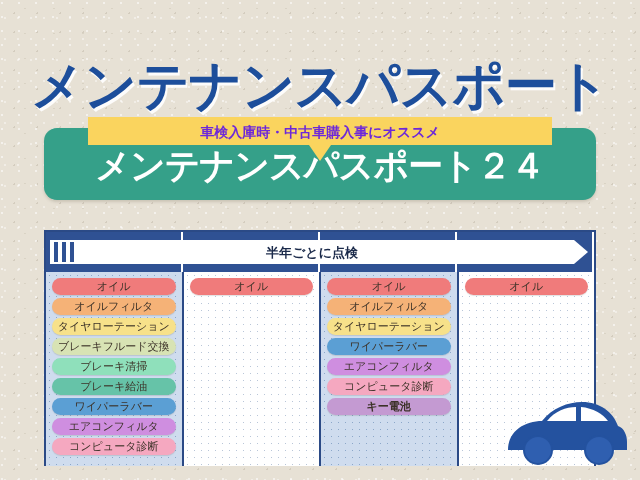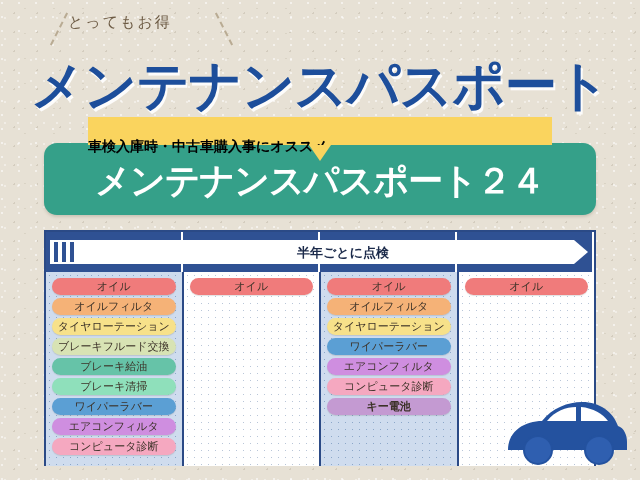--- a/index.html
+++ b/index.html
@@ -76,43 +76,44 @@
     position: absolute;
     left: 88px;
     top: 117px;
     width: 464px;
     height: 28px;
     background: #fad45e;
     z-index: 3;
   }
   .ribbon-text {
     position: absolute;
-    left: 0; right: 0; top: 21px;
+    left: 0; right: 0; top: 7px;
+    text-align: center;
     font-size: 14px;
     font-weight: bold;
-    color: #000000;
+    color: #6d28d9;
     letter-spacing: 0px;
     white-space: nowrap;
   }
   .ribbon-notch {
     position: absolute;
     left: 50%;
     top: 28px;
     margin-left: -11px;
     width: 0; height: 0;
     border-left: 11px solid transparent;
     border-right: 11px solid transparent;
     border-top: 16px solid #fad45e;
   }
 
   
   .plate {
     position: absolute;
     left: 44px;
-    top: 143px;
+    top: 128px;
     width: 552px;
     height: 72px;
     background: #35a089;
     border-radius: 13px;
     z-index: 2;
     box-shadow: 0 2px 3px rgba(120,110,90,0.25);
   }
   .plate-text {
     position: absolute;
     left: 0; right: 0; top: 14px;
@@ -187,21 +188,20 @@
   }
   .arrow-label {
     position: absolute;
     left: 0; top: 4px;
     width: 524px;
     text-align: center;
     font-size: 13px;
     font-weight: bold;
     color: #1b2a4a;
     white-space: nowrap;
-    margin-left: 31px;
   }
 
   .cols {
     display: flex;
     height: 194px;
   }
   .col {
     flex: 1 1 0;
     border-right: 2px solid #2b4a86;
     box-sizing: border-box;
@@ -242,25 +242,20 @@
     width: 128px;
     height: 82px;
     z-index: 5;
   }
 </style>
 </head>
 <body>
 
 <div id="poster">
 
-  <div class="eyebrow-wrap">
-    <span class="tick left"></span>
-    <span class="tick right"></span>
-    <div class="eyebrow-text">とってもお得</div>
-  </div>
 
   <div class="main-title">メンテナンスパスポート</div>
 
   <div class="plate">
     <div class="plate-text">メンテナンスパスポート２４</div>
   </div>
 
   <div class="ribbon">
     <div class="ribbon-text">車検入庫時・中古車購入事にオススメ</div>
     <span class="ribbon-notch"></span>
@@ -285,22 +280,22 @@
         <div class="arrow-label">半年ごとに点検</div>
       </div>
     </div>
 
     <div class="cols" id="cols">
         <div class="col tint">
           <div class="pill" style="background: rgb(240, 123, 123);">オイル</div>
           <div class="pill" style="background: rgb(245, 178, 119);">オイルフィルタ</div>
           <div class="pill" style="background: rgb(247, 225, 138);">タイヤローテーション</div>
           <div class="pill" style="background: rgb(216, 227, 180); text-align: center;">ブレーキフルード交換</div>
+          <div class="pill" style="background: rgb(143, 224, 187);">ブレーキ清掃</div>
           <div class="pill" style="background: rgb(102, 195, 168);">ブレーキ給油</div>
-          <div class="pill" style="background: rgb(143, 224, 187);">ブレーキ清掃</div>
           <div class="pill" style="background: rgb(91, 159, 212);">ワイパーラバー</div>
           <div class="pill" style="background: rgb(207, 142, 224);">エアコンフィルタ</div>
           <div class="pill" style="background: rgb(245, 168, 192);">コンピュータ診断</div>
         </div>
         <div class="col plain">
           <div class="pill" style="background: rgb(240, 123, 123);">オイル</div>
         </div>
         <div class="col tint">
           <div class="pill" style="background: rgb(240, 123, 123);">オイル</div>
           <div class="pill" style="background: rgb(245, 178, 119);">オイルフィルタ</div>

